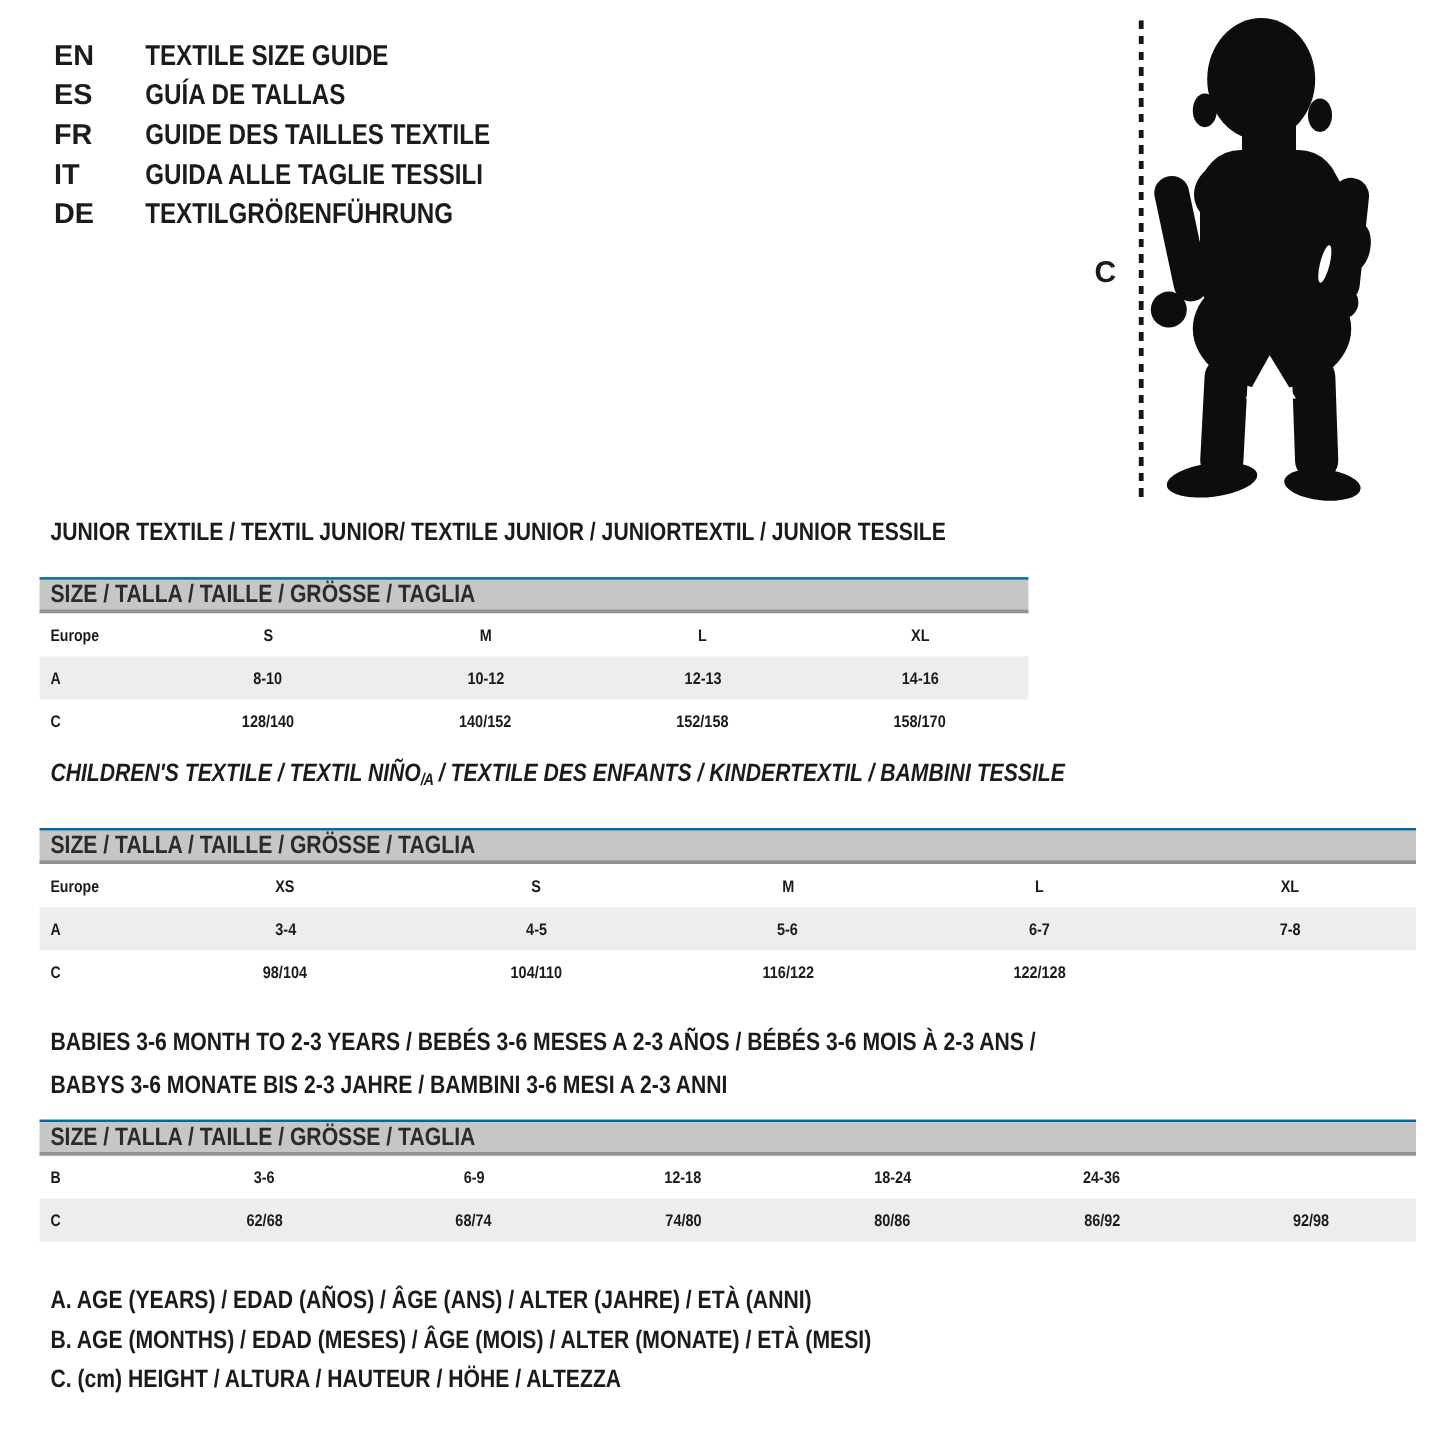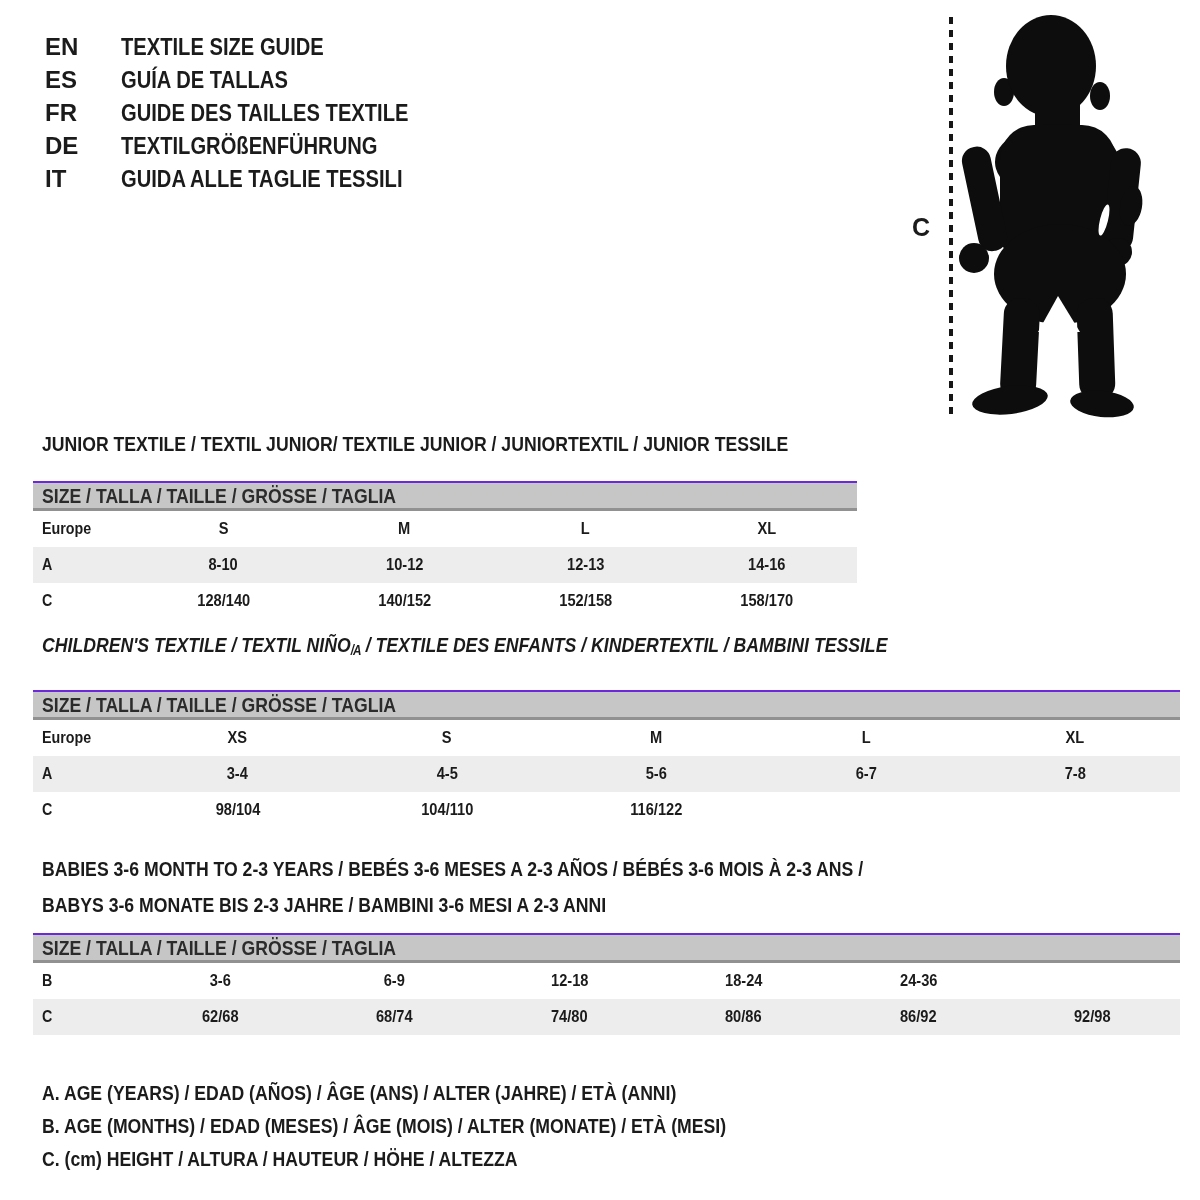--- a/index.html
+++ b/index.html
@@ -32,61 +32,61 @@
 
   
   .section-title { position:absolute; left:42px; font-size:21px; line-height:24px; }
   .title-sub { font-size:14px; vertical-align:-3px; letter-spacing:-1px; }
   .two-line { line-height:36px; }
 
   
   .size-table { position:absolute; }
   .t-bar {
     height:30px; background:#c6c6c6;
-    border-top:2px solid #6d28d9; border-bottom:3px solid #919191;
+    border-top:2px solid #0369a1; border-bottom:3px solid #919191;
     display:flex; align-items:center; padding-left:9px;
     font-size:21px; color:#2b2b2b;
   }
-  .t-row { display:grid; height:36px; font-size:17px; }
+  .t-row { display:grid; height:36px; font-size:14px; }
   .cols4 .t-row { grid-template-columns:100px repeat(4,1fr); }
   .cols5 .t-row { grid-template-columns:100px repeat(5,1fr); }
   .cols6 .t-row { grid-template-columns:100px repeat(6,1fr); }
   .t-row.shaded { background:#ededed; }
   .cell { display:flex; align-items:center; justify-content:center; }
   .cell.lbl { justify-content:flex-start; padding-left:9px; }
 
   
   .legend { left:42px; top:1072px; }
-  .legend-line { height:33px; display:flex; align-items:flex-end; font-size:21px; }
+  .legend-line { height:33px; display:flex; align-items:flex-start; font-size:21px; }
 
   svg { display:block; }
 </style>
 </head>
 <body>
 
 <div class="abs lang-block">
   <div class="lang-row">
     <span class="lang-code">EN</span>
     <span class="cnd">TEXTILE SIZE GUIDE</span>
   </div>
   <div class="lang-row">
     <span class="lang-code">ES</span>
     <span class="cnd">GUÍA DE TALLAS</span>
   </div>
   <div class="lang-row">
     <span class="lang-code">FR</span>
     <span class="cnd">GUIDE DES TAILLES TEXTILE</span>
   </div>
   <div class="lang-row">
+    <span class="lang-code">IT</span>
+    <span class="cnd">GUIDA ALLE TAGLIE TESSILI</span>
+  </div>
+  <div class="lang-row">
     <span class="lang-code">DE</span>
     <span class="cnd">TEXTILGRÖßENFÜHRUNG</span>
-  </div>
-  <div class="lang-row">
-    <span class="lang-code">IT</span>
-    <span class="cnd">GUIDA ALLE TAGLIE TESSILI</span>
   </div>
 </div>
 
 <div>
   <div class="abs measure-label">C</div>
   <div class="abs dash-line"></div>
   <svg class="abs" style="left:958px; top:12px;" width="194" height="410" viewBox="0 0 194 410" aria-hidden="true">
     <g fill="#0d0d0d">
 
       <ellipse cx="46" cy="80" rx="10" ry="14"></ellipse>
@@ -233,20 +233,23 @@
         <span class="cnd">C</span>
       </span>
     <span class="cell">
         <span class="cndc">98/104</span>
       </span>
     <span class="cell">
         <span class="cndc">104/110</span>
       </span>
     <span class="cell">
         <span class="cndc">116/122</span>
+      </span>
+    <span class="cell">
+        <span class="cndc">122/128</span>
       </span>
   </div>
 </div>
 
 <div class="section-title two-line" style="top:851px;">
   <span class="cnd">BABIES 3-6 MONTH TO 2-3 YEARS / BEBÉS 3-6 MESES A 2-3 AÑOS / BÉBÉS 3-6 MOIS À 2-3 ANS /</span><br>
   <span class="cnd">BABYS 3-6 MONATE BIS 2-3 JAHRE / BAMBINI 3-6 MESI A 2-3 ANNI</span>
 </div>
 <div class="size-table cols6" style="left:33px; top:933px; width:1147px;">
   <div class="t-bar">

